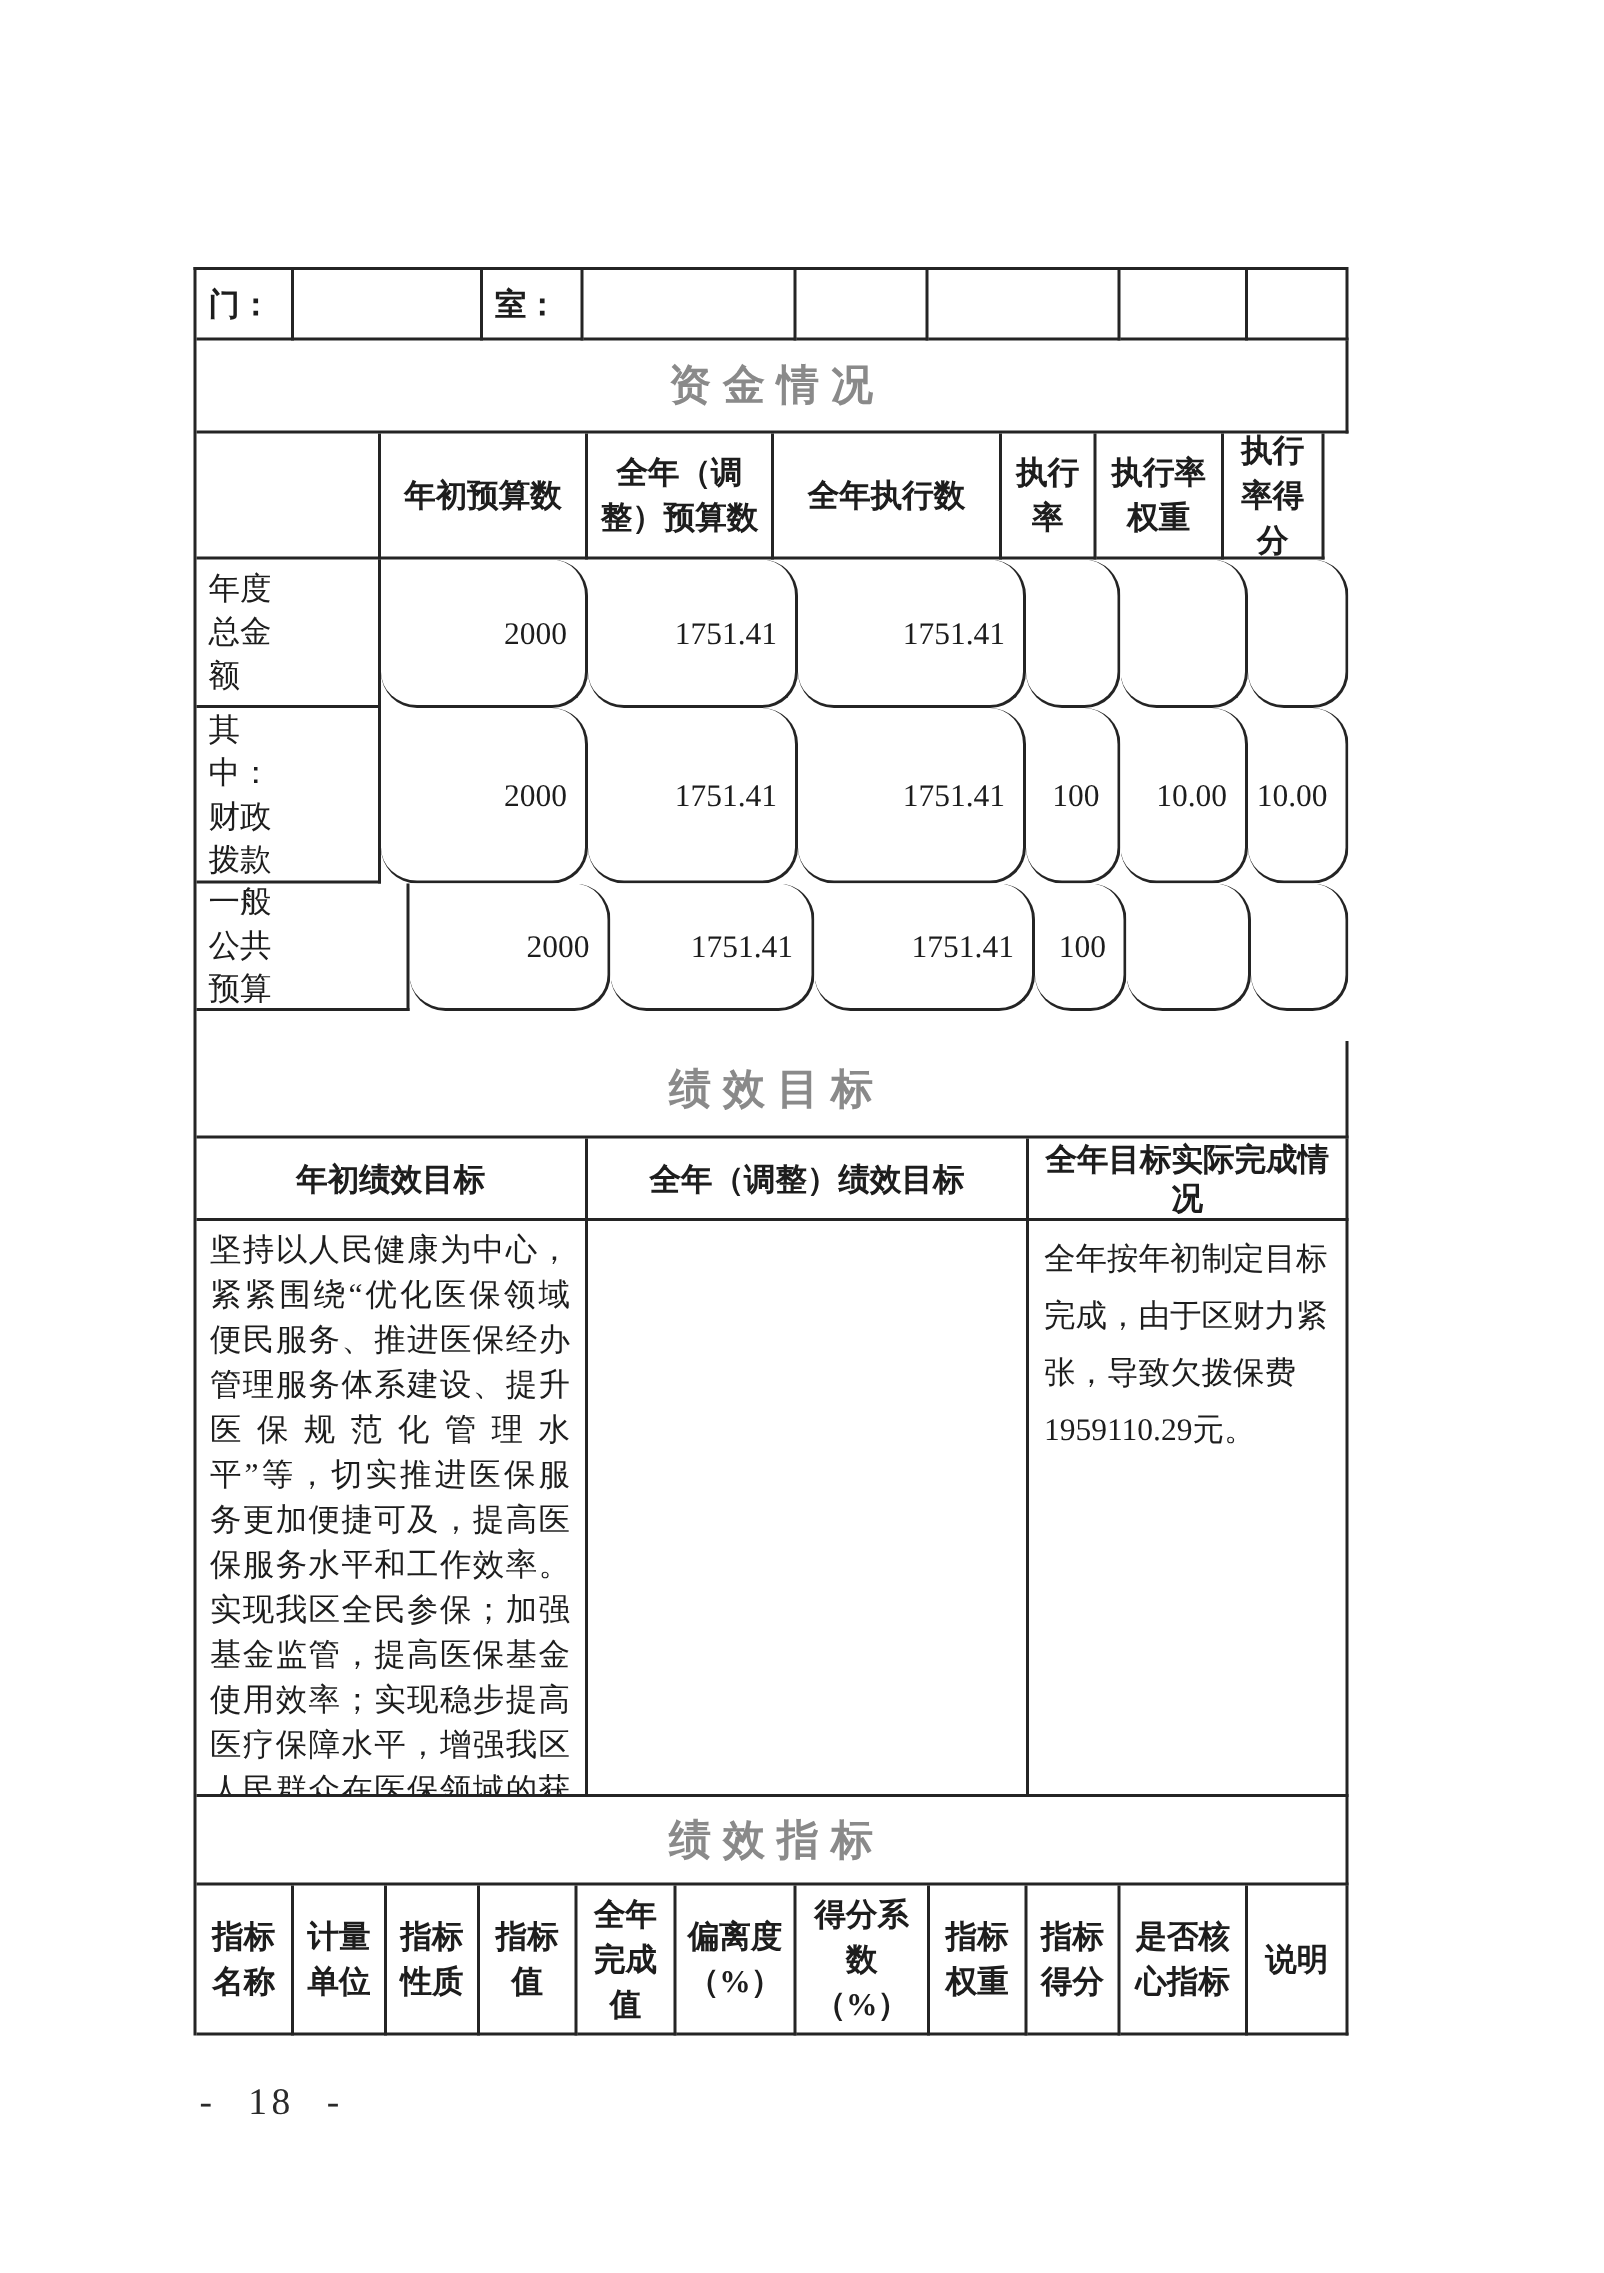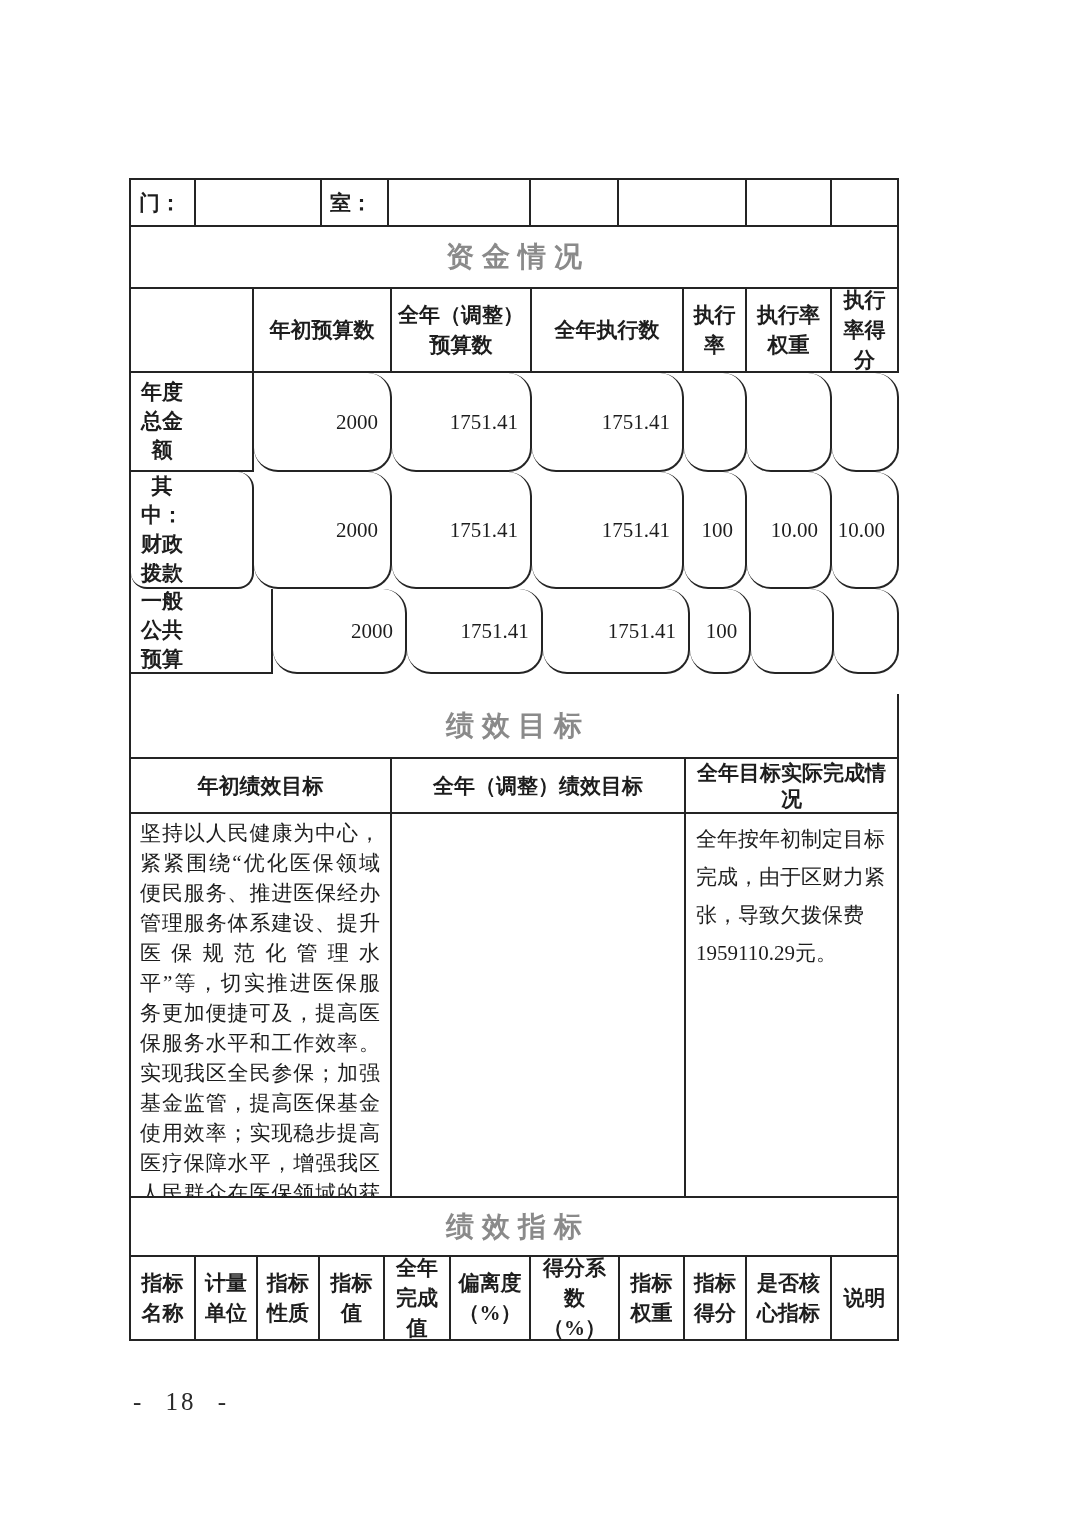--- a/index.html
+++ b/index.html
@@ -41,22 +41,22 @@
     font-weight:bold;color:var(--title);
     font-size:28px;letter-spacing:8px;text-indent:8px;
   }
   
   .toprow .cell{font-weight:bold;justify-content:flex-start;padding-left:8px;}
   
   .hd{font-weight:bold;text-align:center;padding:2px 5px;line-height:30px;}
   
   .lab{justify-content:flex-start;padding-left:8px;}
   .lab .wrapbox{
-    display:inline-block;width:46px;text-align:center;
-    line-height:29px;line-break:strict;word-break:normal;font-weight:bold;
+    display:inline-block;width:46px;text-align:left;
+    line-height:29px;line-break:strict;word-break:normal;
   }
   
   .num{justify-content:flex-end;padding-right:12px;text-align:right;border-radius:24px;}
   .brk{word-break:break-all;}
   
   .body-top{align-items:flex-start;}
   .target-text{
     padding:4px 10px 0 9px;text-align:justify;line-height:30px;
     display:block;width:100%;box-sizing:border-box;
   }
@@ -88,41 +88,41 @@
     <div class="cell" style="width:67px;"></div>
   </div>
 
   <div class="section-bar" style="height:62px;">
     <span class="section-title">资金情况</span>
   </div>
 
   <div class="row" style="height:84px;">
     <div class="cell hd" style="width:123px;"></div>
     <div class="cell hd" style="width:138px;">年初预算数</div>
-    <div class="cell hd" style="width:140px;">全年（调整）预算数</div>
+    <div class="cell hd" style="width:124px;">全年（调整）预算数</div>
     <div class="cell hd" style="width:152px;">全年执行数</div>
     <div class="cell hd" style="width:63px;">执行率</div>
     <div class="cell hd" style="width:85px;">执行率权重</div>
     <div class="cell hd" style="width:67px;">执行率得分</div>
   </div>
 
   <div class="row" style="height:99px;">
     <div class="cell lab" style="width:123px;">
       <span class="wrapbox">年度总金额</span>
     </div>
     <div class="cell num" style="width:138px;">2000</div>
     <div class="cell num" style="width:140px;">1751.41</div>
     <div class="cell num" style="width:152px;">1751.41</div>
     <div class="cell num" style="width:63px;"></div>
     <div class="cell num" style="width:85px;"></div>
     <div class="cell num brk" style="width:67px;"></div>
   </div>
 
   <div class="row" style="height:117px;">
-    <div class="cell lab" style="width:123px;border-radius:16px;">
+    <div class="cell lab" style="width:123px;">
       <span class="wrapbox">其中：财政拨款</span>
     </div>
     <div class="cell num" style="width:138px;">2000</div>
     <div class="cell num" style="width:140px;">1751.41</div>
     <div class="cell num" style="width:152px;">1751.41</div>
     <div class="cell num" style="width:63px;">100</div>
     <div class="cell num" style="width:85px;">10.00</div>
     <div class="cell num brk" style="width:67px;">10.00</div>
   </div>
 
@@ -157,21 +157,21 @@
     </div>
     <div class="cell body-top" style="width:213px;">
       <span class="actual-text">全年按年初制定目标完成，由于区财力紧张，导致欠拨保费1959110.29元。</span>
     </div>
   </div>
 
   <div class="section-bar" style="height:59px;">
     <span class="section-title">绩效指标</span>
   </div>
 
-  <div class="row" style="height:84px;">
+  <div class="row" style="height:100px;">
     <div class="cell hd ihd" style="width:65px;">指标名称</div>
     <div class="cell hd ihd" style="width:62px;">计量单位</div>
     <div class="cell hd ihd" style="width:62px;">指标性质</div>
     <div class="cell hd ihd" style="width:65px;">指标值</div>
     <div class="cell hd ihd" style="width:66px;">全年完成值</div>
     <div class="cell hd ihd" style="width:80px;">偏离度（%）</div>
     <div class="cell hd ihd" style="width:89px;">得分系数（%）</div>
     <div class="cell hd ihd" style="width:65px;">指标权重</div>
     <div class="cell hd ihd" style="width:62px;">指标得分</div>
     <div class="cell hd ihd" style="width:85px;">是否核心指标</div>

